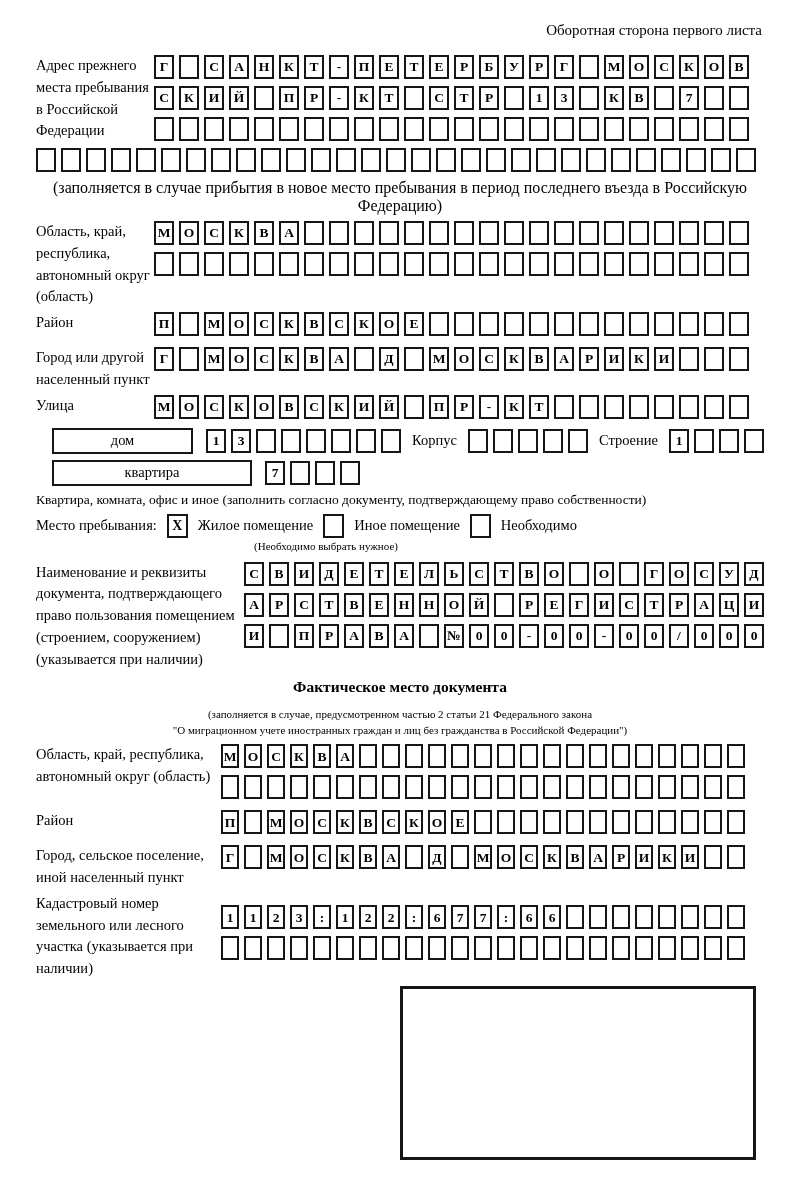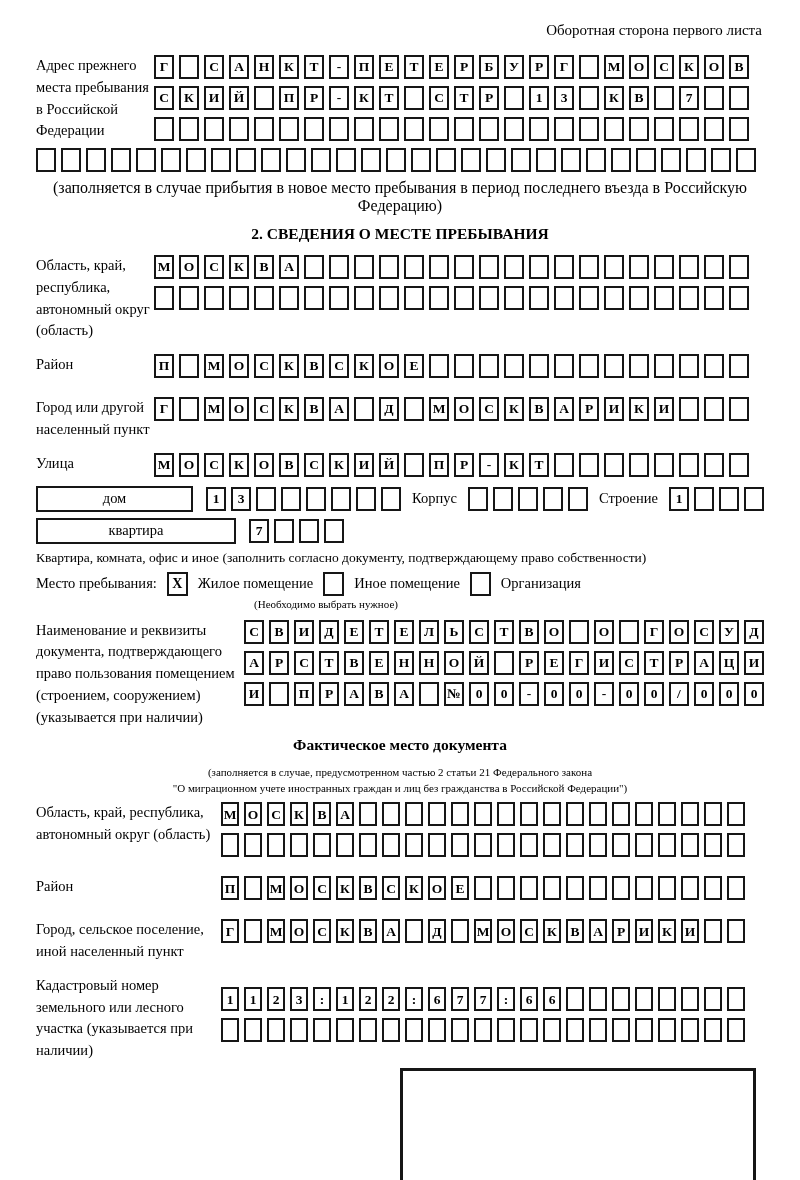--- a/index.html
+++ b/index.html
@@ -21,38 +21,38 @@
   .lbl-118{width:118px;flex:0 0 118px;}
   .lbl-150{width:118px;flex:0 0 118px;}
   .lbl-208{width:208px;flex:0 0 208px;}
   .lbl-185{width:185px;flex:0 0 185px;}
   .rows{display:flex;flex-direction:column;}
 
   .caption{font-size:16px;text-align:center;margin:0 0 6px 0;}
   .caption-left{font-size:13.5px;text-align:left;margin:2px 0 6px 0;}
   .section-title{font-size:15.5px;font-weight:bold;text-align:center;margin:10px 0 12px 0;}
 
-  .house-row{display:flex;align-items:center;gap:5px;margin:2px 0 6px 0;}
+  .house-row{display:flex;align-items:center;gap:5px;margin:2px 0 6px 16px;}
   .wide-box{box-sizing:border-box;height:26px;border:2px solid #161616;
             display:flex;align-items:center;justify-content:center;font-size:14.5px;}
   .box-dom{width:160px;margin-right:8px;}
   .box-kv{width:200px;margin-right:8px;}
   .inline-lbl{font-size:14.5px;margin:0 6px;}
 
   .stay-row{display:flex;align-items:center;gap:10px;font-size:14.5px;margin:6px 0 2px 0;}
   .checkbox{box-sizing:border-box;width:21px;height:24px;border:2px solid #161616;
             display:flex;align-items:center;justify-content:center;font-size:14px;font-weight:600;}
   .choose-note{font-size:11px;margin:2px 0 10px 150px;width:280px;text-align:center;}
 
   .subtitle{font-size:11px;text-align:center;margin:0 0 4px 0;}
 
   .stamp-box{box-sizing:border-box;width:356px;height:174px;border:3px solid #161616;
              margin:6px 8px 8px auto;}
 
-  .mt4{margin-top:12px;} .mt8{margin-top:8px;}
+  .mt4{margin-top:4px;} .mt8{margin-top:8px;}
 </style>
 </head>
 <body>
 
 <div class="page">
 
   <div class="corner-note">Оборотная сторона первого листа</div>
 
   <div class="field">
     <div class="field-label lbl-118">Адрес прежнего места пребывания в Российской Федерации</div>
@@ -163,21 +163,20 @@
       <span class="cell"></span>
       <span class="cell"></span>
       <span class="cell"></span>
       <span class="cell"></span>
       <span class="cell"></span>
       <span class="cell"></span>
       <span class="cell"></span>
     </div>
   <div class="caption">(заполняется в случае прибытия в новое место пребывания в период последнего въезда в Российскую Федерацию)</div>
 
-  <div class="section-title">2. СВЕДЕНИЯ О МЕСТЕ ПРЕБЫВАНИЯ</div>
 
   <div class="field">
     <div class="field-label lbl-150">Область, край, республика, автономный округ (область)</div>
     <div class="rows">
       <div class="cells">
           <span class="cell filled">М</span>
           <span class="cell filled">О</span>
           <span class="cell filled">С</span>
           <span class="cell filled">К</span>
           <span class="cell filled">В</span>
@@ -360,21 +359,21 @@
   </div>
   <div class="caption-left">Квартира, комната, офис и иное (заполнить согласно документу, подтверждающему право собственности)</div>
 
   <div class="stay-row">
     <span>Место пребывания:</span>
     <span class="checkbox">X</span>
     <span>Жилое помещение</span>
     <span class="checkbox"></span>
     <span>Иное помещение</span>
     <span class="checkbox"></span>
-    <span>Организация</span>
+    <span>Необходимо</span>
   </div>
   <div class="choose-note">(Необходимо выбрать нужное)</div>
 
   <div class="field">
     <div class="field-label lbl-208">Наименование и реквизиты документа, подтверждающего право пользования помещением (строением, сооружением) (указывается при наличии)</div>
     <div class="rows">
       <div class="cells">
           <span class="cell filled">С</span>
           <span class="cell filled">В</span>
           <span class="cell filled">И</span>

